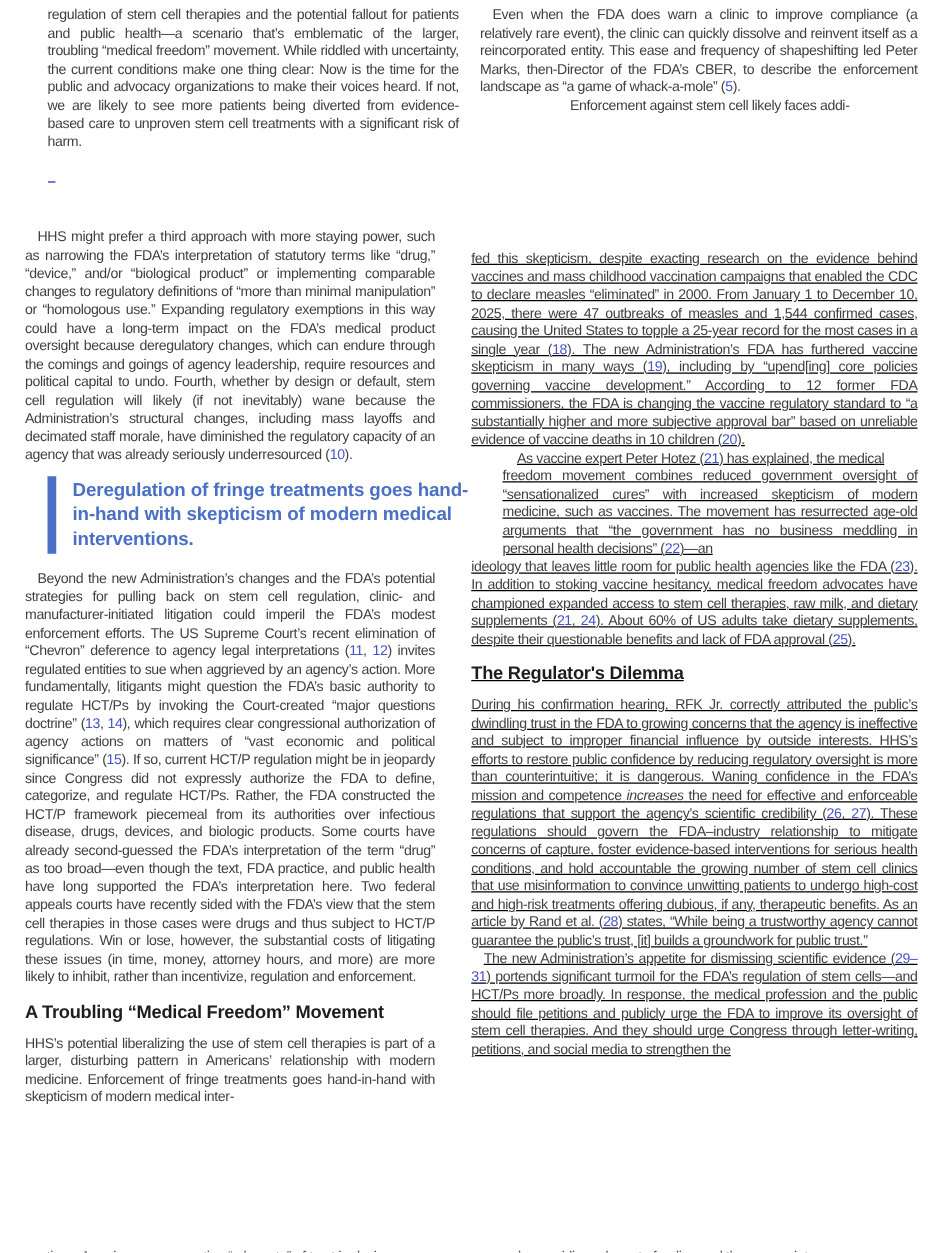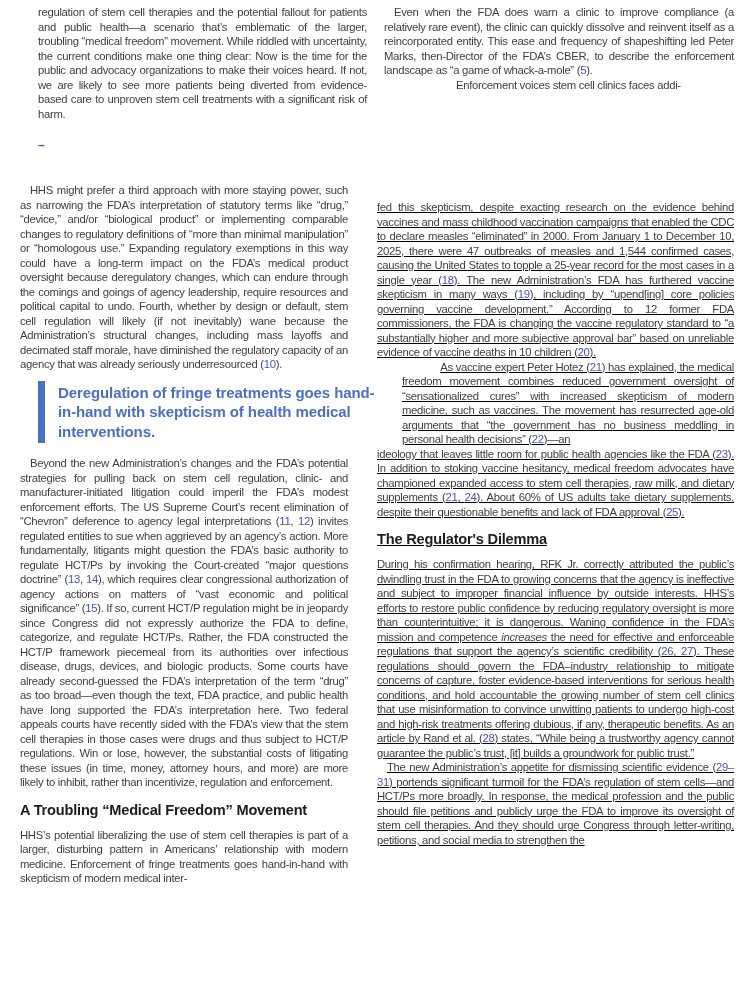--- a/index.html
+++ b/index.html
@@ -16,21 +16,21 @@
   .col-top-right{left:384px;top:5px;width:350px;}
   .col-main-left{left:20px;top:183px;width:328px;}
   .col-main-right{left:377px;top:200px;width:357px;text-decoration:underline;}
   .body{
     margin:0;font-size:11.3px;line-height:14.5px;letter-spacing:-0.3px;
     text-align:justify;color:var(--body);
   }
   .indent{text-indent:10px;}
   .hang{margin-left:72px;text-align:left;}
   .wrapblock{margin-left:25px;}
-  .oneline{white-space:nowrap;text-align:right;}
+  .oneline{white-space:nowrap;text-align:center;}
   .cite{color:var(--cite);}
   em{font-style:italic;}
   .pullquote{
     margin:9px 0 13px 18px;width:374px;box-sizing:border-box;
     border-left:7px solid var(--qbar);padding:2px 0 2px 13px;
     font-size:15px;line-height:19.5px;font-weight:700;color:var(--quote);
     white-space:pre-line;text-align:left;letter-spacing:-0.1px;
   }
   .heading{
     margin:12px 0 10px;font-size:14.6px;font-weight:700;color:var(--heading);
@@ -47,27 +47,27 @@
 
 <div class="page">
 
   <div class="col col-top-left">
     <p class="body">regulation of stem cell therapies and the potential fallout for patients and public health—a scenario that’s emblematic of the larger, troubling “medical freedom” movement. While riddled with uncertainty, the current conditions make one thing clear: Now is the time for the public and advocacy organizations to make their voices heard. If not, we are likely to see more patients being diverted from evidence-based care to unproven stem cell treatments with a significant risk of harm.</p>
     <span class="dash">–</span>
   </div>
 
   <div class="col col-top-right">
     <p class="body indent">Even when the FDA does warn a clinic to improve compliance (a relatively rare event), the clinic can quickly dissolve and reinvent itself as a reincorporated entity. This ease and frequency of shapeshifting led Peter Marks, then-Director of the FDA’s CBER, to describe the enforcement landscape as “a game of whack-a-mole” (<span class="cite">5</span>).</p>
-    <p class="body hang">Enforcement voices stem cell clinics faces addi-</p>
+    <p class="body hang">Enforcement against stem cell likely faces addi-</p>
   </div>
 
   <div class="col col-main-left">
     <p class="body indent">HHS might prefer a third approach with more staying power, such as narrowing the FDA’s interpretation of statutory terms like “drug,” “device,” and/or “biological product” or implementing comparable changes to regulatory definitions of “more than minimal manipulation” or “homologous use.” Expanding regulatory exemptions in this way could have a long-term impact on the FDA’s medical product oversight because deregulatory changes, which can endure through the comings and goings of agency leadership, require resources and political capital to undo. Fourth, whether by design or default, stem cell regulation will likely (if not inevitably) wane because the Administration’s structural changes, including mass layoffs and decimated staff morale, have diminished the regulatory capacity of an agency that was already seriously underresourced (<span class="cite">10</span>).</p>
     <blockquote class="pullquote">Deregulation of fringe treatments goes hand-
-in-hand with skepticism of health medical
+in-hand with skepticism of modern medical
 interventions.</blockquote>
     <p class="body indent">Beyond the new Administration’s changes and the FDA’s potential strategies for pulling back on stem cell regulation, clinic- and manufacturer-initiated litigation could imperil the FDA’s modest enforcement efforts. The US Supreme Court’s recent elimination of “Chevron” deference to agency legal interpretations (<span class="cite">11</span>, <span class="cite">12</span>) invites regulated entities to sue when aggrieved by an agency’s action. More fundamentally, litigants might question the FDA’s basic authority to regulate HCT/Ps by invoking the Court-created “major questions doctrine” (<span class="cite">13</span>, <span class="cite">14</span>), which requires clear congressional authorization of agency actions on matters of “vast economic and political significance” (<span class="cite">15</span>). If so, current HCT/P regulation might be in jeopardy since Congress did not expressly authorize the FDA to define, categorize, and regulate HCT/Ps. Rather, the FDA constructed the HCT/P framework piecemeal from its authorities over infectious disease, drugs, devices, and biologic products. Some courts have already second-guessed the FDA’s interpretation of the term “drug” as too broad—even though the text, FDA practice, and public health have long supported the FDA’s interpretation here. Two federal appeals courts have recently sided with the FDA’s view that the stem cell therapies in those cases were drugs and thus subject to HCT/P regulations. Win or lose, however, the substantial costs of litigating these issues (in time, money, attorney hours, and more) are more likely to inhibit, rather than incentivize, regulation and enforcement.</p>
     <h2 class="heading">A Troubling “Medical Freedom” Movement</h2>
     <p class="body">HHS’s potential liberalizing the use of stem cell therapies is part of a larger, disturbing pattern in Americans’ relationship with modern medicine. Enforcement of fringe treatments goes hand-in-hand with skepticism of modern medical inter-</p>
   </div>
 
   <div class="col col-main-right">
     <p class="body">fed this skepticism, despite exacting research on the evidence behind vaccines and mass childhood vaccination campaigns that enabled the CDC to declare measles “eliminated” in 2000. From January 1 to December 10, 2025, there were 47 outbreaks of measles and 1,544 confirmed cases, causing the United States to topple a 25-year record for the most cases in a single year (<span class="cite">18</span>). The new Administration’s FDA has furthered vaccine skepticism in many ways (<span class="cite">19</span>), including by “upend[ing] core policies governing vaccine development.” According to 12 former FDA commissioners, the FDA is changing the vaccine regulatory standard to “a substantially higher and more subjective approval bar” based on unreliable evidence of vaccine deaths in 10 children (<span class="cite">20</span>).</p>
     <p class="body indent oneline">As vaccine expert Peter Hotez (<span class="cite">21</span>) has explained, the medical</p>
     <p class="body wrapblock">freedom movement combines reduced government oversight of “sensationalized cures” with increased skepticism of modern medicine, such as vaccines. The movement has resurrected age-old arguments that “the government has no business meddling in personal health decisions” (<span class="cite">22</span>)—an</p>

